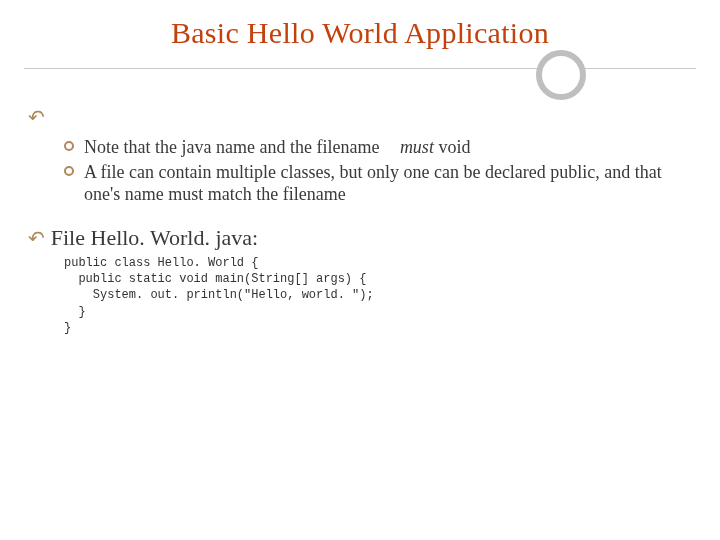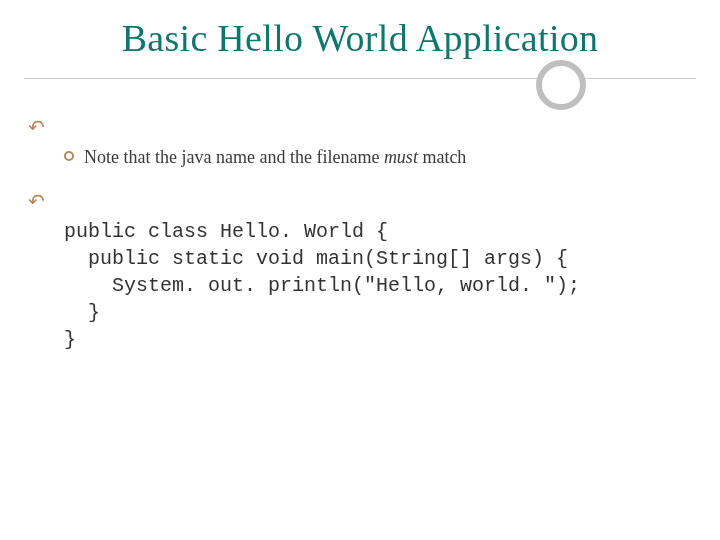--- a/index.html
+++ b/index.html
@@ -18,23 +18,23 @@
     position: relative;
     box-sizing: border-box;
     padding: 16px 24px 30px 24px;
   }
   .title-wrap {
     text-align: center;
     position: relative;
     margin-bottom: 34px;
   }
   .title {
-    font-size: 38px;
+    font-size: 30px;
     font-weight: 400;
-    color: #0f766e;
+    color: #c2410c;
     letter-spacing: 0.3px;
   }
   .rule {
     position: relative;
     height: 0;
     border-top: 1px solid #c9c9c9;
     margin: 18px 0 0 0;
   }
   .rule .circle {
     position: absolute;
@@ -78,24 +78,24 @@
   .bullet-2 .marker {
     flex: 0 0 auto;
     width: 10px;
     height: 10px;
     border: 2px solid #b0885a;
     border-radius: 50%;
     margin-right: 10px;
     margin-top: 5px;
     box-sizing: border-box;
   }
-  .italic { font-style: italic; }
+  .italic { font-style: italic; margin-left: 16px; }
   .codeblock {
     font-family: 'Courier New', Courier, monospace;
-    font-size: 20px;
+    font-size: 12px;
     line-height: 1.35;
     white-space: pre;
     margin: 4px 0 0 36px;
     color: #333;
   }
 </style>
 </head>
 <body>
 
 <div class="slide">
@@ -110,27 +110,32 @@
   <div class="content">
 
     <div class="bullet-1">
       <span class="marker">↶</span>
     </div>
 
     <div class="bullet-2-group">
       <div class="bullet-2">
         <span class="marker"></span>
         <span>
-          <span>Note that the java name and the filename </span><span class="italic">must</span><span> match</span>
+          <span>Note that the java name and the filename </span><span class="italic">must</span><span> void</span>
         </span>
+      </div>
+      <div class="bullet-2">
+        <span class="marker"></span>
+        <span>A file can contain multiple classes, but only one can be declared public, and that one's name must match the filename</span>
       </div>
     </div>
 
     <div class="bullet-1">
       <span class="marker">↶</span>
+      <span class="text">File Hello. World. java:</span>
     </div>
 
     <div class="codeblock">public class Hello. World {
   public static void main(String[] args) {
     System. out. println("Hello, world. ");
   }
 }</div>
 
   </div>
 </div>

